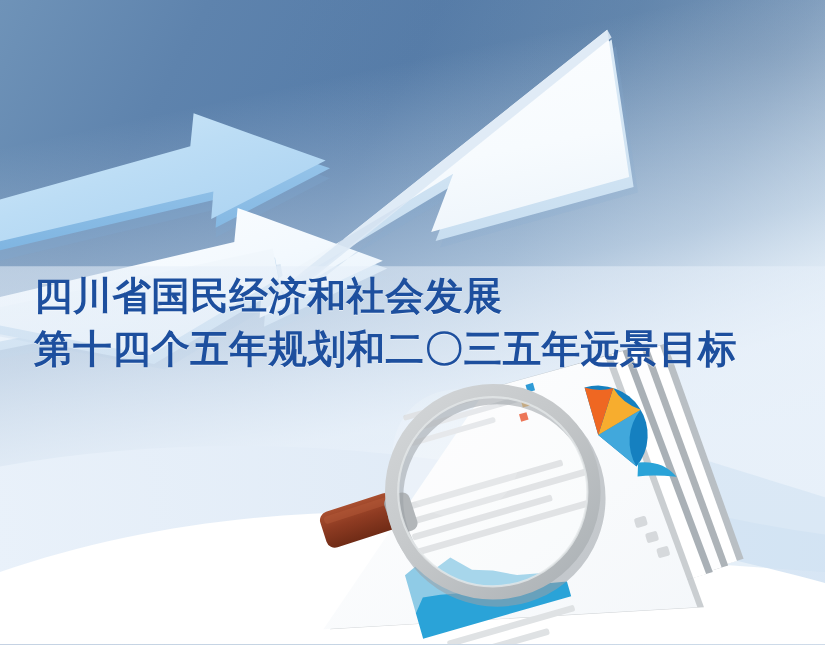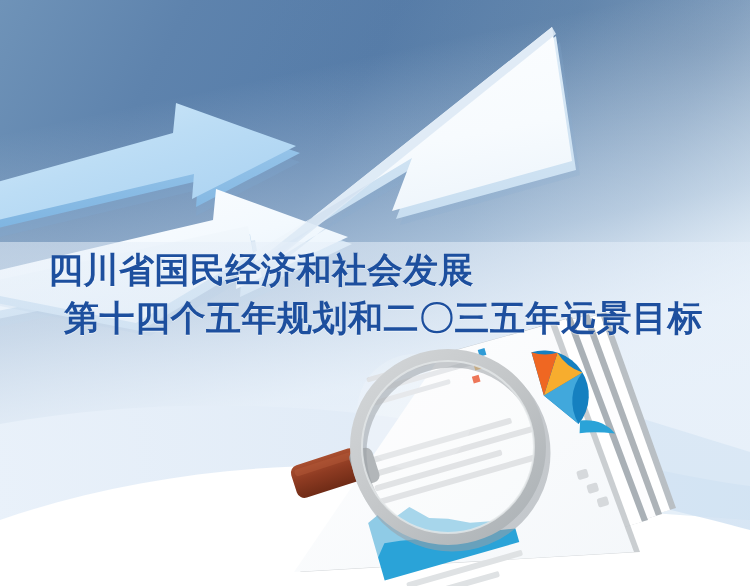--- a/index.html
+++ b/index.html
@@ -31,36 +31,36 @@
     background:linear-gradient(168deg,rgba(255,255,255,0) 18%,rgba(225,237,248,.55) 46%,rgba(238,245,252,.95) 62%,#eef5fc 72%);
   }
 
   
   .arrows{position:absolute;inset:0;}
   .arrows svg{position:absolute;left:0;top:0;}
 
   
   .title-block{
     position:absolute;
-    left:48px;top:246px;
+    left:31px;top:246px;
     width:690px;
     z-index:40;
     user-select:none;
   }
   .title-line{
     font-family:"DejaVu Sans","Liberation Sans",sans-serif;
     font-weight:bold;
     color:#1d4f9e;
     font-size:35px;
     line-height:48px;
     letter-spacing:.5px;
     white-space:nowrap;
     text-shadow:0 1px 0 rgba(255,255,255,.45);
   }
-  .title-line.l2{ margin-left:16px; font-size:35px;}
+  .title-line.l2{ margin-left:0px; font-size:35px;}
 
   
   .doc-stack{position:absolute;left:0;top:0;width:750px;height:586px;z-index:30;pointer-events:none;}
   .doc-stack svg{position:absolute;left:0;top:0;}
   .magnifier{position:absolute;left:0;top:0;width:750px;height:586px;z-index:34;}
   .magnifier svg{position:absolute;left:0;top:0;}
 
   .foreground{position:absolute;left:0;top:0;width:750px;height:586px;z-index:20;}
 </style>
 </head>

